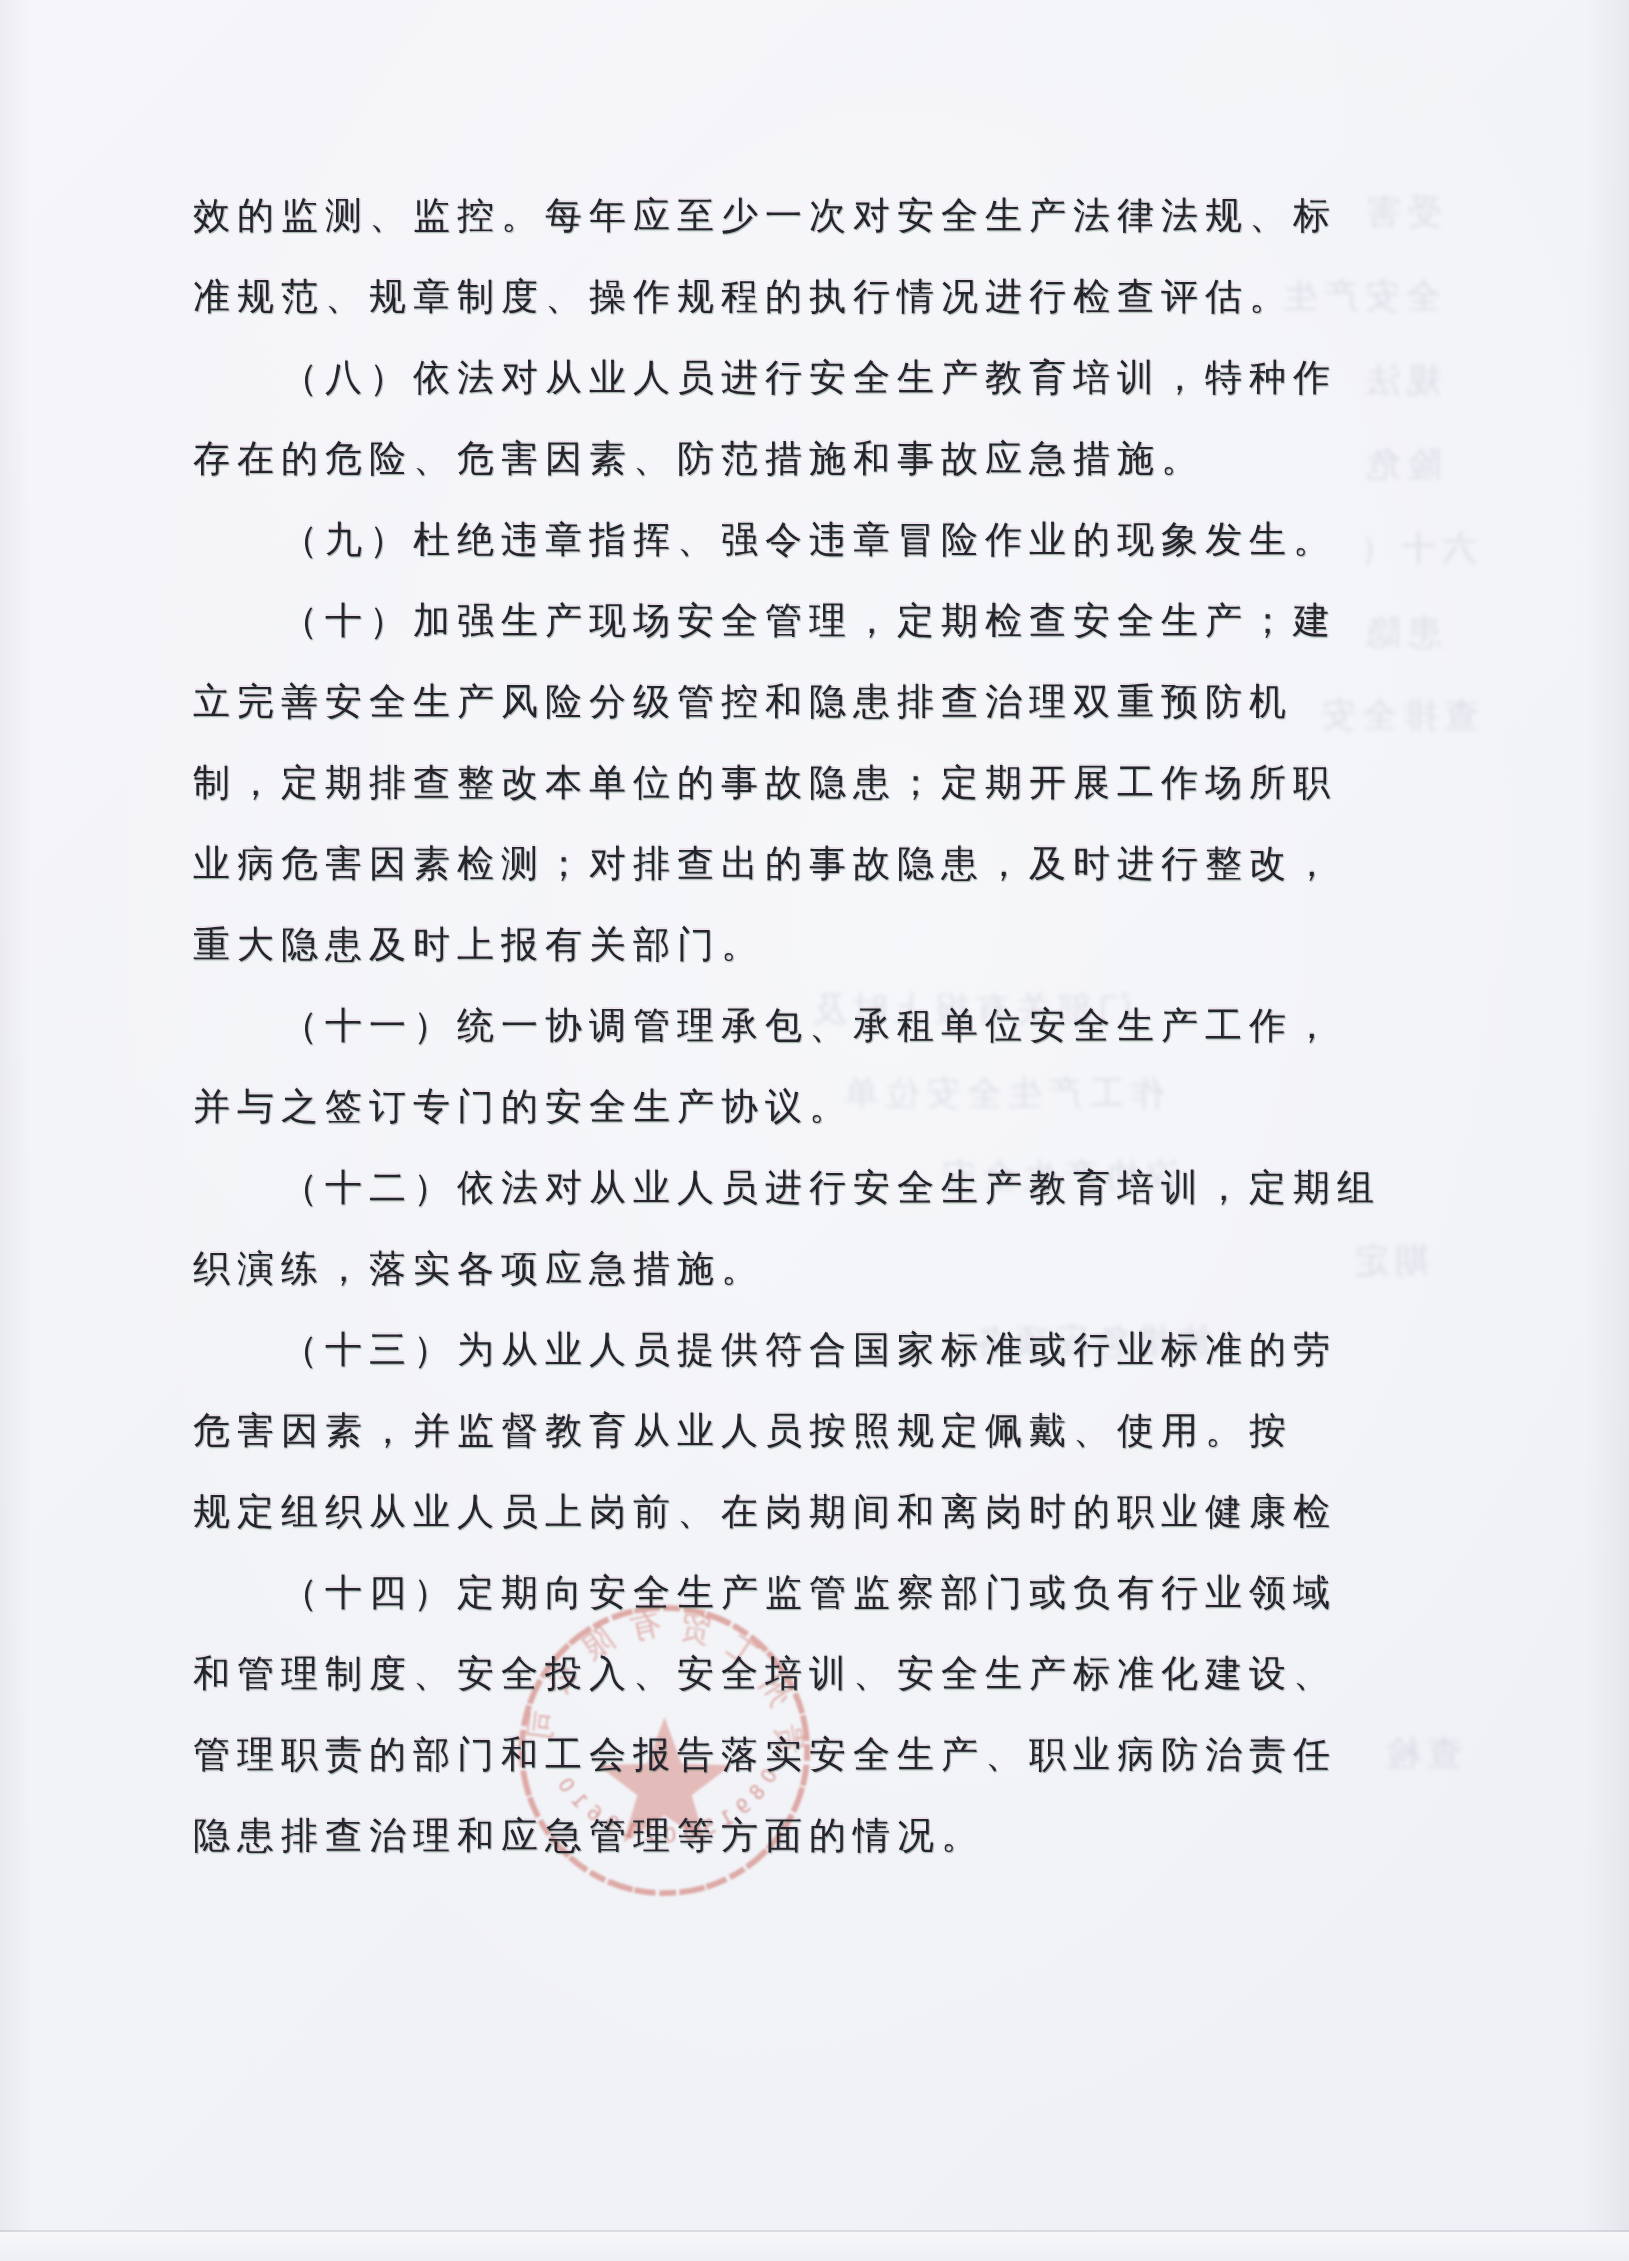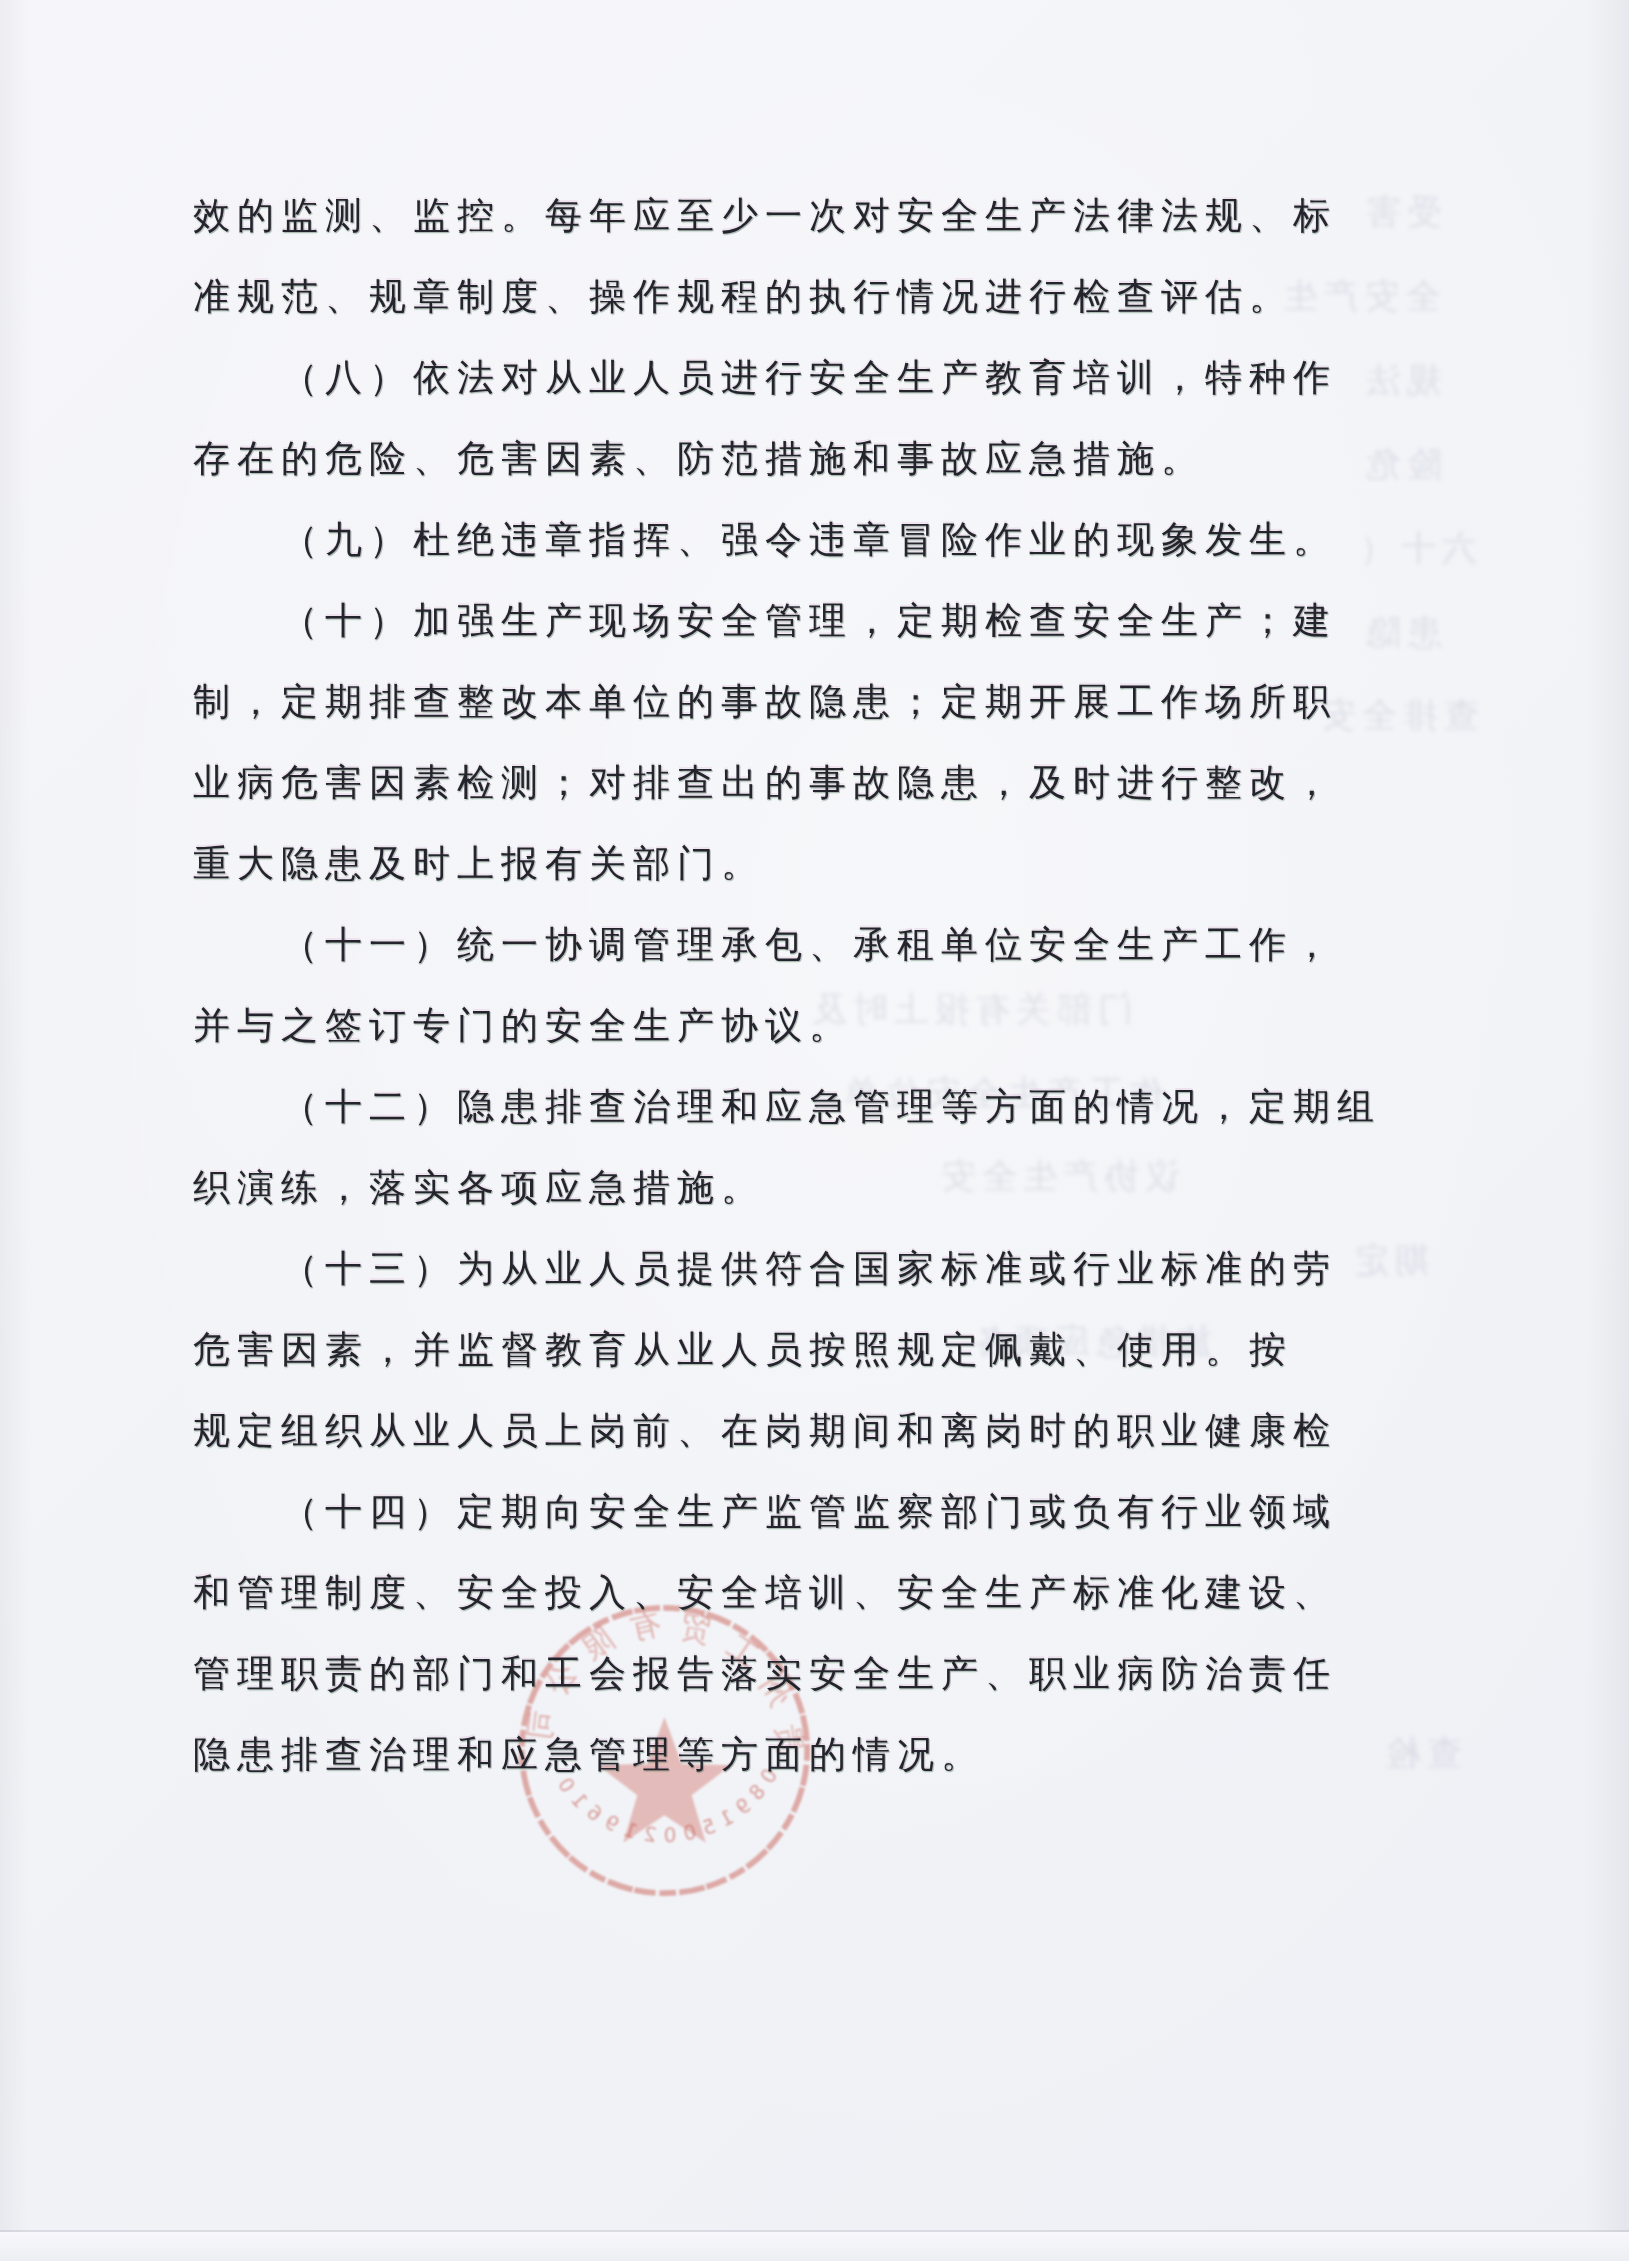--- a/index.html
+++ b/index.html
@@ -89,26 +89,27 @@
     </svg>
   </div>
 
   <div class="textblock" id="textblock">
       <div class="line">效的监测、监控。每年应至少一次对安全生产法律法规、标</div>
       <div class="line">准规范、规章制度、操作规程的执行情况进行检查评估。</div>
       <div class="line indent">（八）依法对从业人员进行安全生产教育培训，特种作</div>
       <div class="line">存在的危险、危害因素、防范措施和事故应急措施。</div>
       <div class="line indent">（九）杜绝违章指挥、强令违章冒险作业的现象发生。</div>
       <div class="line indent">（十）加强生产现场安全管理，定期检查安全生产；建</div>
+      <div class="line">立完善安全生产风险分级管控和隐患排查治理双重预防机</div>
       <div class="line">制，定期排查整改本单位的事故隐患；定期开展工作场所职</div>
       <div class="line">业病危害因素检测；对排查出的事故隐患，及时进行整改，</div>
       <div class="line">重大隐患及时上报有关部门。</div>
       <div class="line indent">（十一）统一协调管理承包、承租单位安全生产工作，</div>
       <div class="line">并与之签订专门的安全生产协议。</div>
-      <div class="line indent">（十二）隐患排查治理和应急管理等方面的情况，定期组</div>
+      <div class="line indent">（十二）依法对从业人员进行安全生产教育培训，定期组</div>
       <div class="line">织演练，落实各项应急措施。</div>
       <div class="line indent">（十三）为从业人员提供符合国家标准或行业标准的劳</div>
       <div class="line">危害因素，并监督教育从业人员按照规定佩戴、使用。按</div>
       <div class="line">规定组织从业人员上岗前、在岗期间和离岗时的职业健康检</div>
       <div class="line indent">（十四）定期向安全生产监管监察部门或负有行业领域</div>
       <div class="line">和管理制度、安全投入、安全培训、安全生产标准化建设、</div>
       <div class="line">管理职责的部门和工会报告落实安全生产、职业病防治责任</div>
       <div class="line">隐患排查治理和应急管理等方面的情况。</div>
     </div>
 

